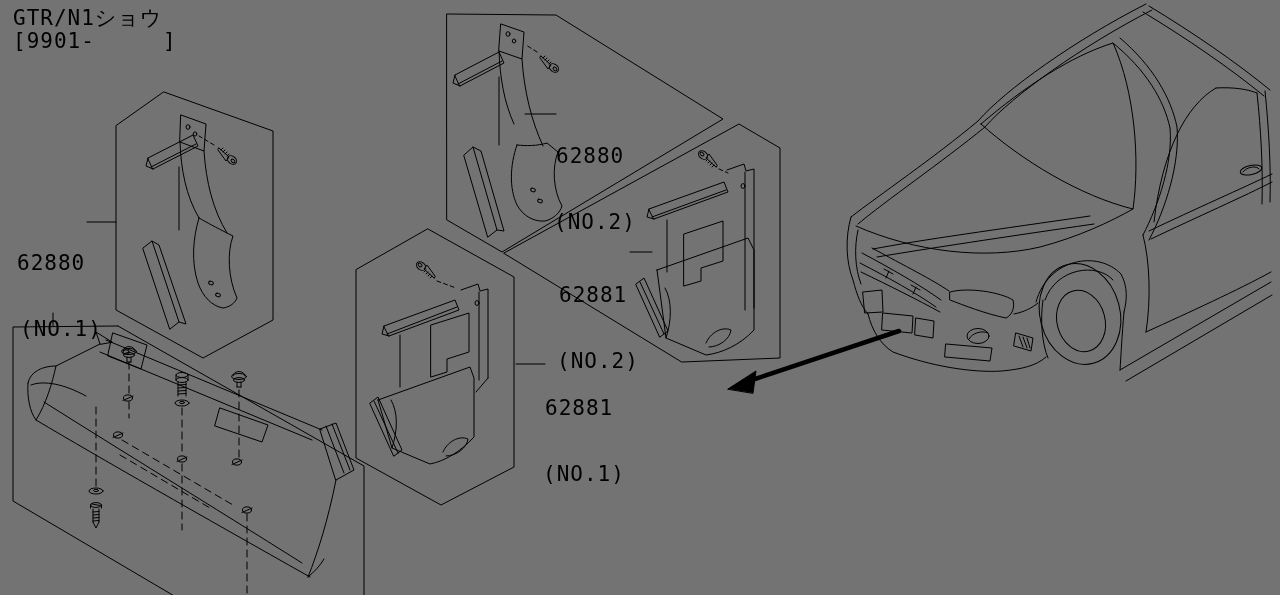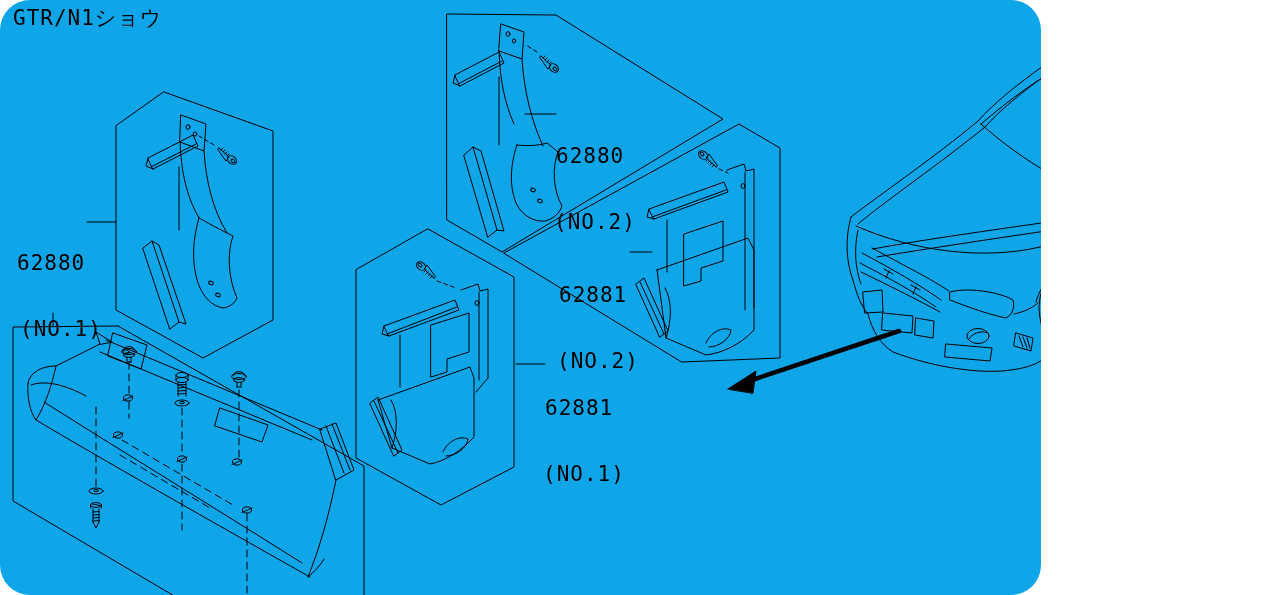--- a/index.html
+++ b/index.html
@@ -1,17 +1,17 @@
 <!DOCTYPE html>
 <html><head>
 <meta charset="utf-8">
 <style>
   html,body{margin:0;padding:0;background:#fff;}
-  .stage{position:relative;width:1041px;height:595px;background:#0ea5e9;overflow:hidden;
-         font-family:"DejaVu Sans Mono","Liberation Mono",monospace;border-radius:30px;}
+  .stage{position:relative;width:1280px;height:595px;background:#737373;overflow:hidden;
+         font-family:"DejaVu Sans Mono","Liberation Mono",monospace;}
   .stage svg{position:absolute;left:0;top:0;}
   .lbl{position:absolute;color:#000;font-size:21px;line-height:22px;letter-spacing:1px;
        white-space:pre;user-select:none;}
 </style>
 </head>
 <body>
 
 <div class="stage">
 
 <svg width="1280" height="595" viewBox="0 0 1280 595" fill="none" stroke="#000" stroke-width="1" stroke-linecap="round" stroke-linejoin="round">
@@ -246,20 +246,21 @@
     <path d="M1243,172 C1246,167 1257,165 1259,169"></path>
   </g>
 
   <g>
     <path d="M899,331 L755,379" stroke-width="4.5"></path>
     <path d="M728,389 L756,371 L753,393 Z" fill="#000" stroke="#000"></path>
   </g>
 </svg>
 
   <div class="lbl" style="left:13px;top:7px">GTR/N1ショウ</div>
+  <div class="lbl" style="left:13px;top:30px">[9901-     ]</div>
 
   <div class="lbl" style="left:17px;top:208px">
     <div>62880</div>
     <div style="margin-left:3px">(NO.1)</div>
   </div>
 
 
   <div class="lbl" style="left:556px;top:101px">
     <div>62880</div>
     <div style="margin-left:-2px">(NO.2)</div>

